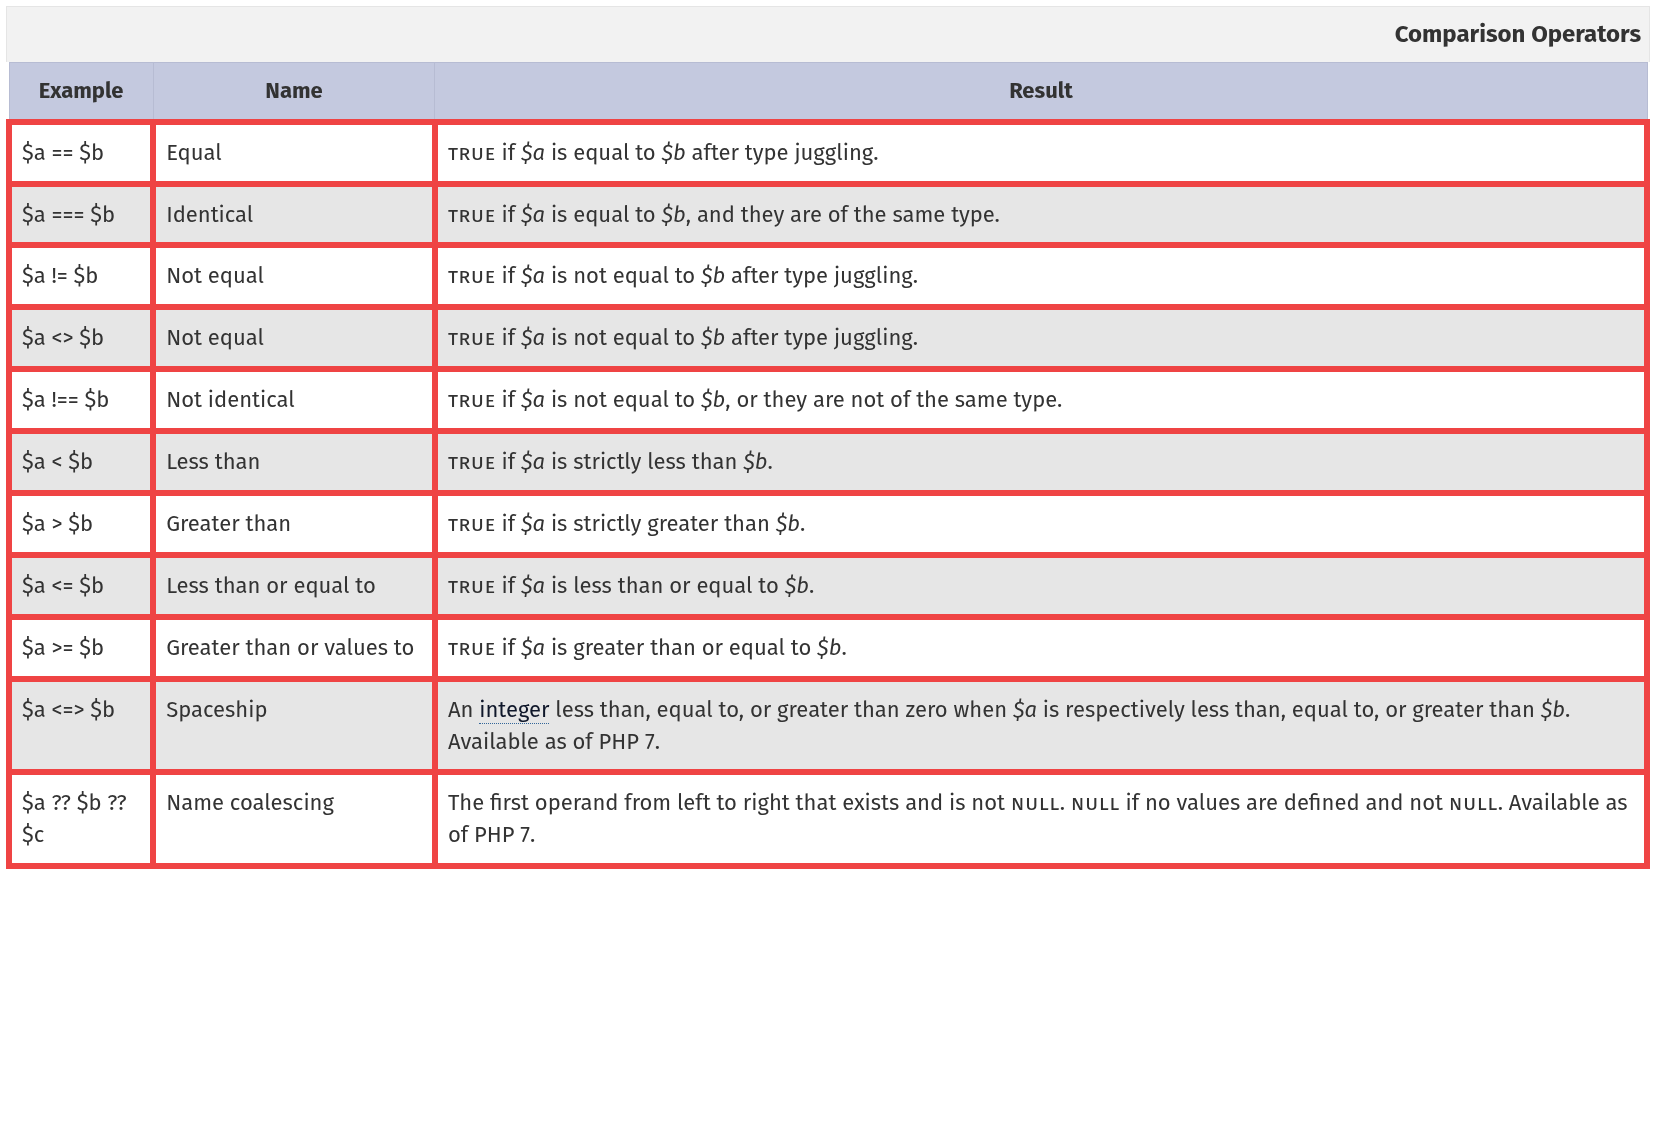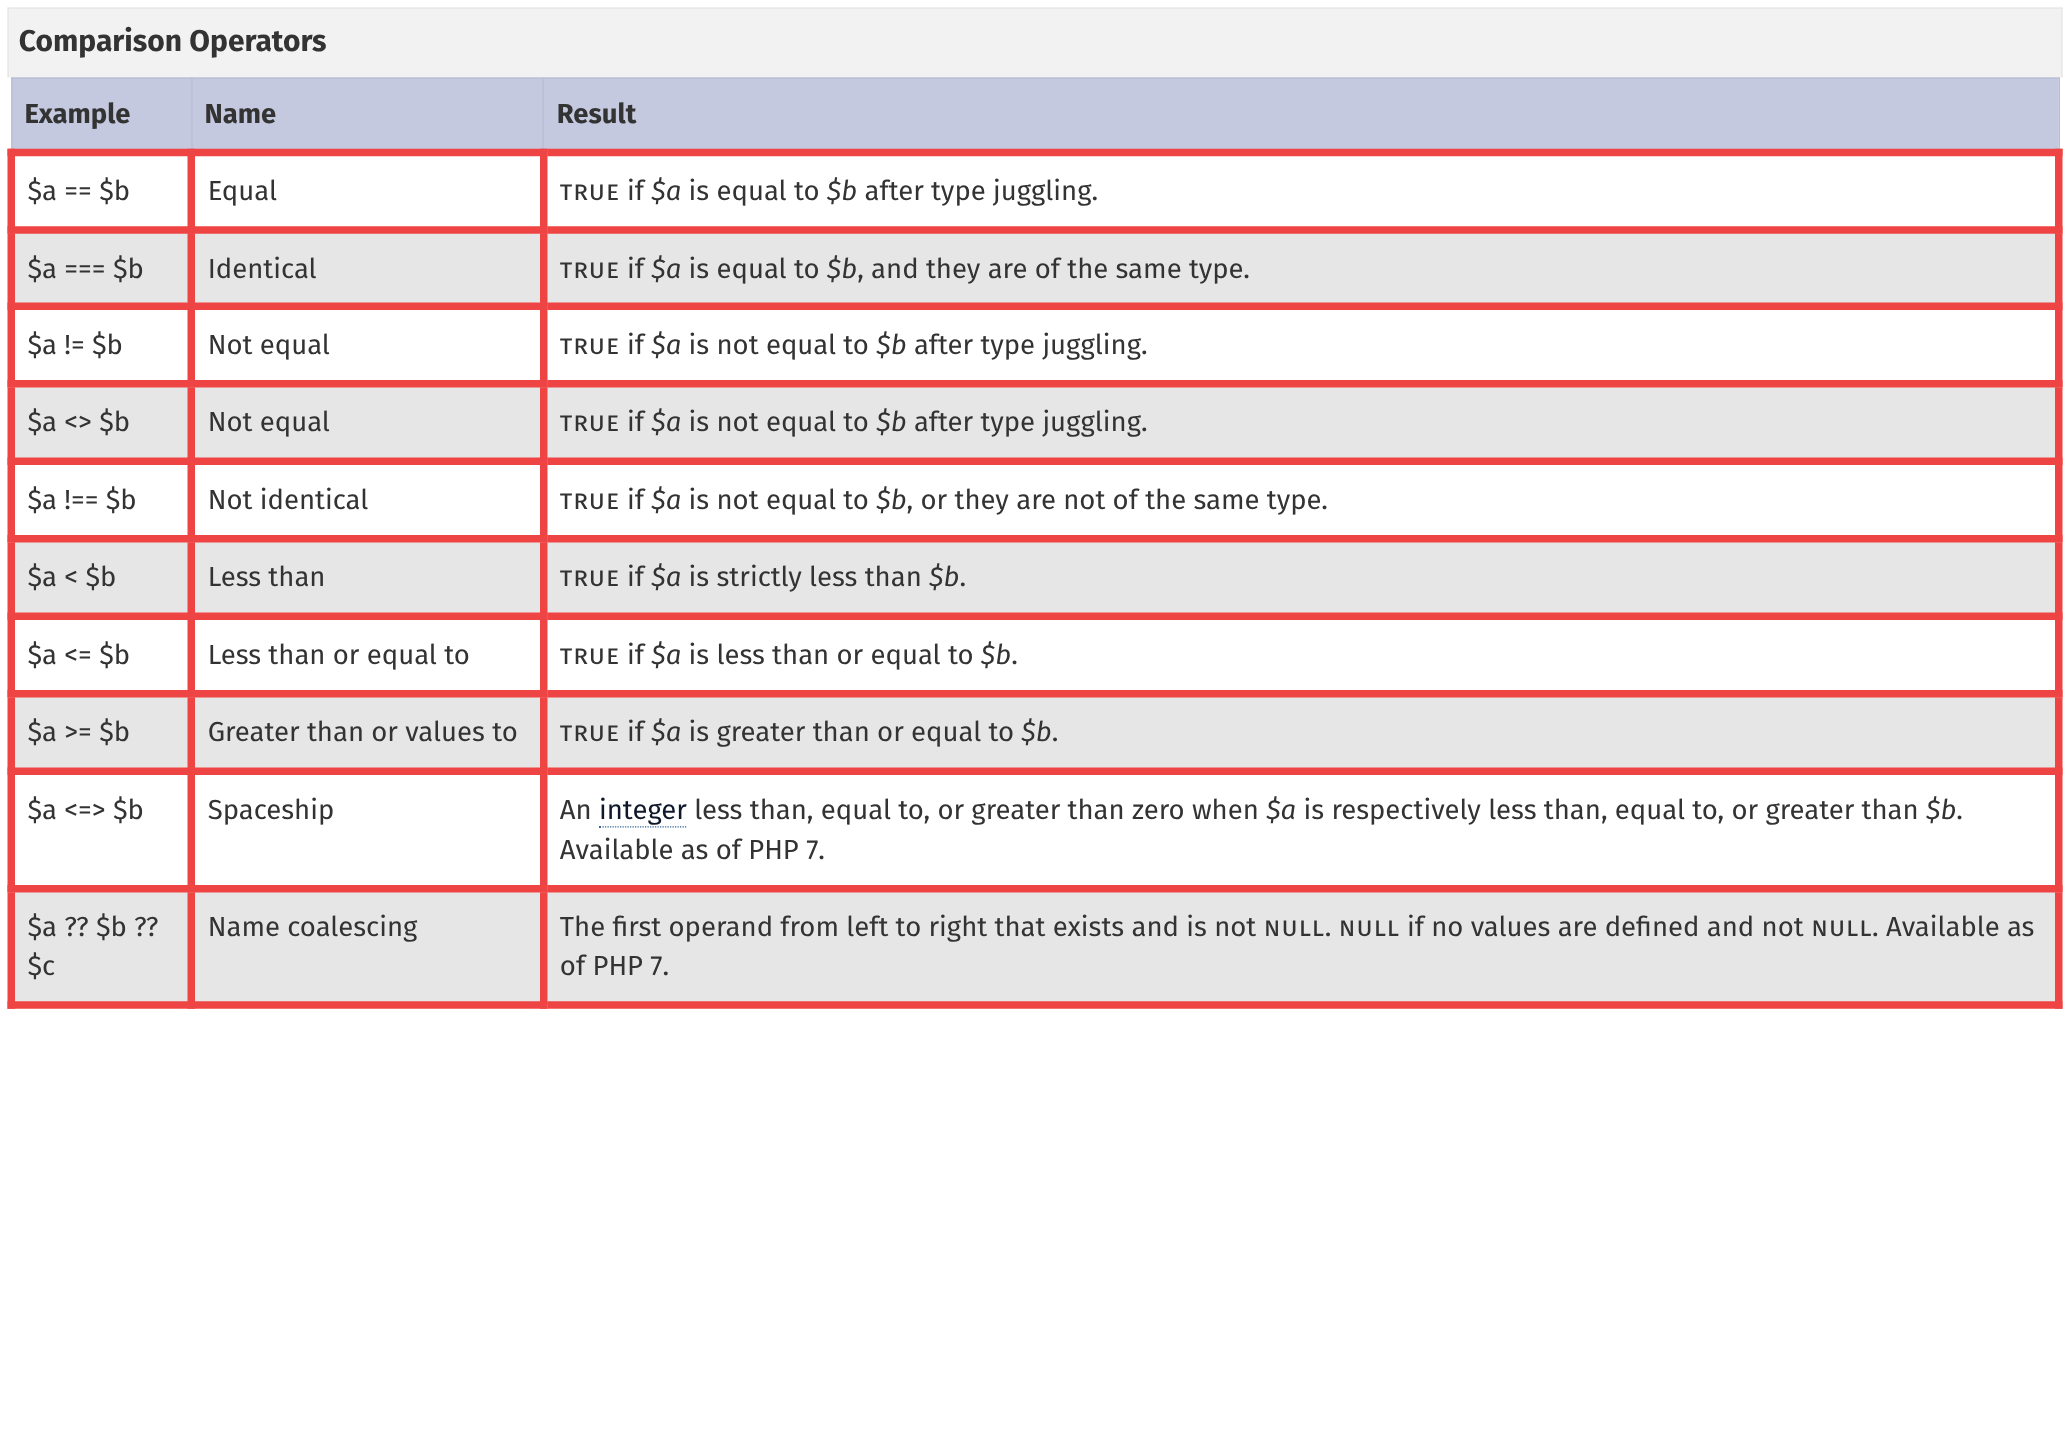--- a/index.html
+++ b/index.html
@@ -16,34 +16,34 @@
   }
 
   table.doctable {
     border-collapse: collapse;
     width: 100%;
     border: 1px solid #e5e5e5;
   }
 
   table.doctable caption {
     caption-side: top;
-    text-align: left;
+    text-align: right;
     font-weight: 700;
     font-size: 24px;
     color: #333333;
     padding: 10px 8px 10px 8px;
     background: #f2f2f2;
     border: 1px solid #e5e5e5;
     border-bottom: none;
   }
 
   table.doctable thead th {
     background: #c4c9df;
     border: 1px solid #b7bcd3;
-    text-align: left;
+    text-align: center;
     font-weight: 700;
     color: #333333;
     padding: 12px 10px;
     font-size: 22px;
   }
 
   table.doctable tbody td {
     border: 6px solid #ef4444;
     padding: 12px 10px;
     vertical-align: top;
@@ -141,20 +141,27 @@
     </tr>
 
     <tr>
       <td>$a &lt; $b</td>
       <td>Less than</td>
       <td>
         <strong class="const">true</strong><span> if </span><em class="var">$a</em><span> is strictly less than </span><em class="var">$b</em><span>.</span>
       </td>
     </tr>
 
+    <tr>
+      <td>$a &gt; $b</td>
+      <td>Greater than</td>
+      <td>
+        <strong class="const">true</strong><span> if </span><em class="var">$a</em><span> is strictly greater than </span><em class="var">$b</em><span>.</span>
+      </td>
+    </tr>
 
     <tr>
       <td>$a &lt;= $b</td>
       <td>Less than or equal to</td>
       <td>
         <strong class="const">true</strong><span> if </span><em class="var">$a</em><span> is less than or equal to </span><em class="var">$b</em><span>.</span>
       </td>
     </tr>
 
     <tr>

